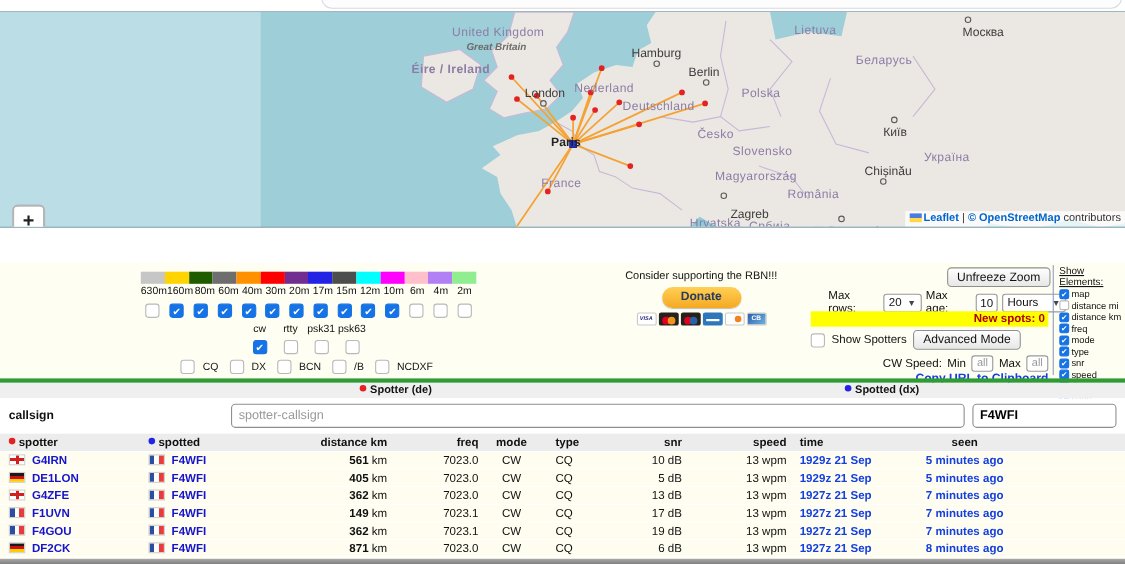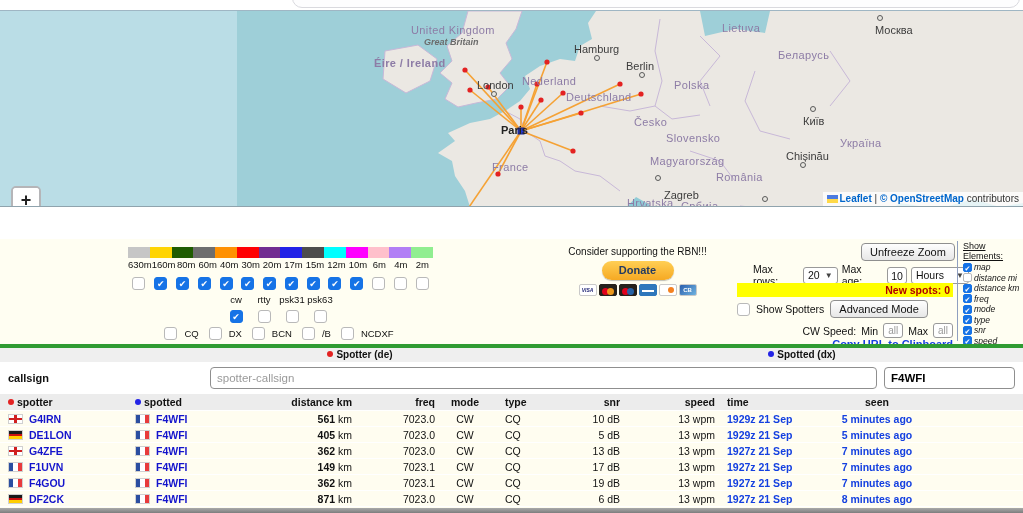--- a/index.html
+++ b/index.html
@@ -99,21 +99,21 @@
     gap:6px; font-size:10.5px; color:#111; }
   .row-cwspeed { position:absolute; left:737px; top:84px; width:216px; display:flex; align-items:center;
     justify-content:flex-end; gap:5px; font-size:10.5px; color:#111; }
   .ti.all { width:20px; color:#9a9a9a; text-align:center; height:15px; line-height:12px; font-size:10px; }
   .copy-url { position:absolute; left:737px; top:99px; width:216px; text-align:right; font-size:11px;
     font-weight:bold; color:#1а0ee6; }
   .copy-url a { color:#1440e0; text-decoration:none; cursor:pointer; }
   .vdivider { position:absolute; left:957px; top:2px; height:100px; width:1px; background:#8f9fc0; }
   .show-elements { position:absolute; left:963px; top:2px; width:58px; font-size:8.5px; color:#111; }
   .show-elements .title { text-decoration:underline; margin-bottom:1px; font-size:9px; }
-  .show-elements .item { display:flex; align-items:center; gap:2px; line-height:10.5px;font-style:italic; }
+  .show-elements .item { display:flex; align-items:center; gap:2px; line-height:10.5px; }
 
   
   .green-bar { position:absolute; left:0; top:344px; width:1023px; height:4px; background:#2f9b33; }
   .legend { position:absolute; left:0; top:348px; width:1023px; height:14px; background:#efefef; font-size:10px;
     font-weight:bold; color:#111; }
   .legend .item { position:absolute; top:1px; }
   .dot { display:inline-block; width:6px; height:6px; border-radius:50%; vertical-align:1px; margin-right:3px; }
   .filter-row { position:absolute; left:0; top:362px; width:1023px; height:32px; background:#fff; }
   .filter-row .cap { position:absolute; left:8px; top:10px; font-size:11px; font-weight:bold; color:#111; }
   .tin { position:absolute; top:5px; height:22px; border:1px solid #8f8f8f; border-radius:4px; background:#fff;

